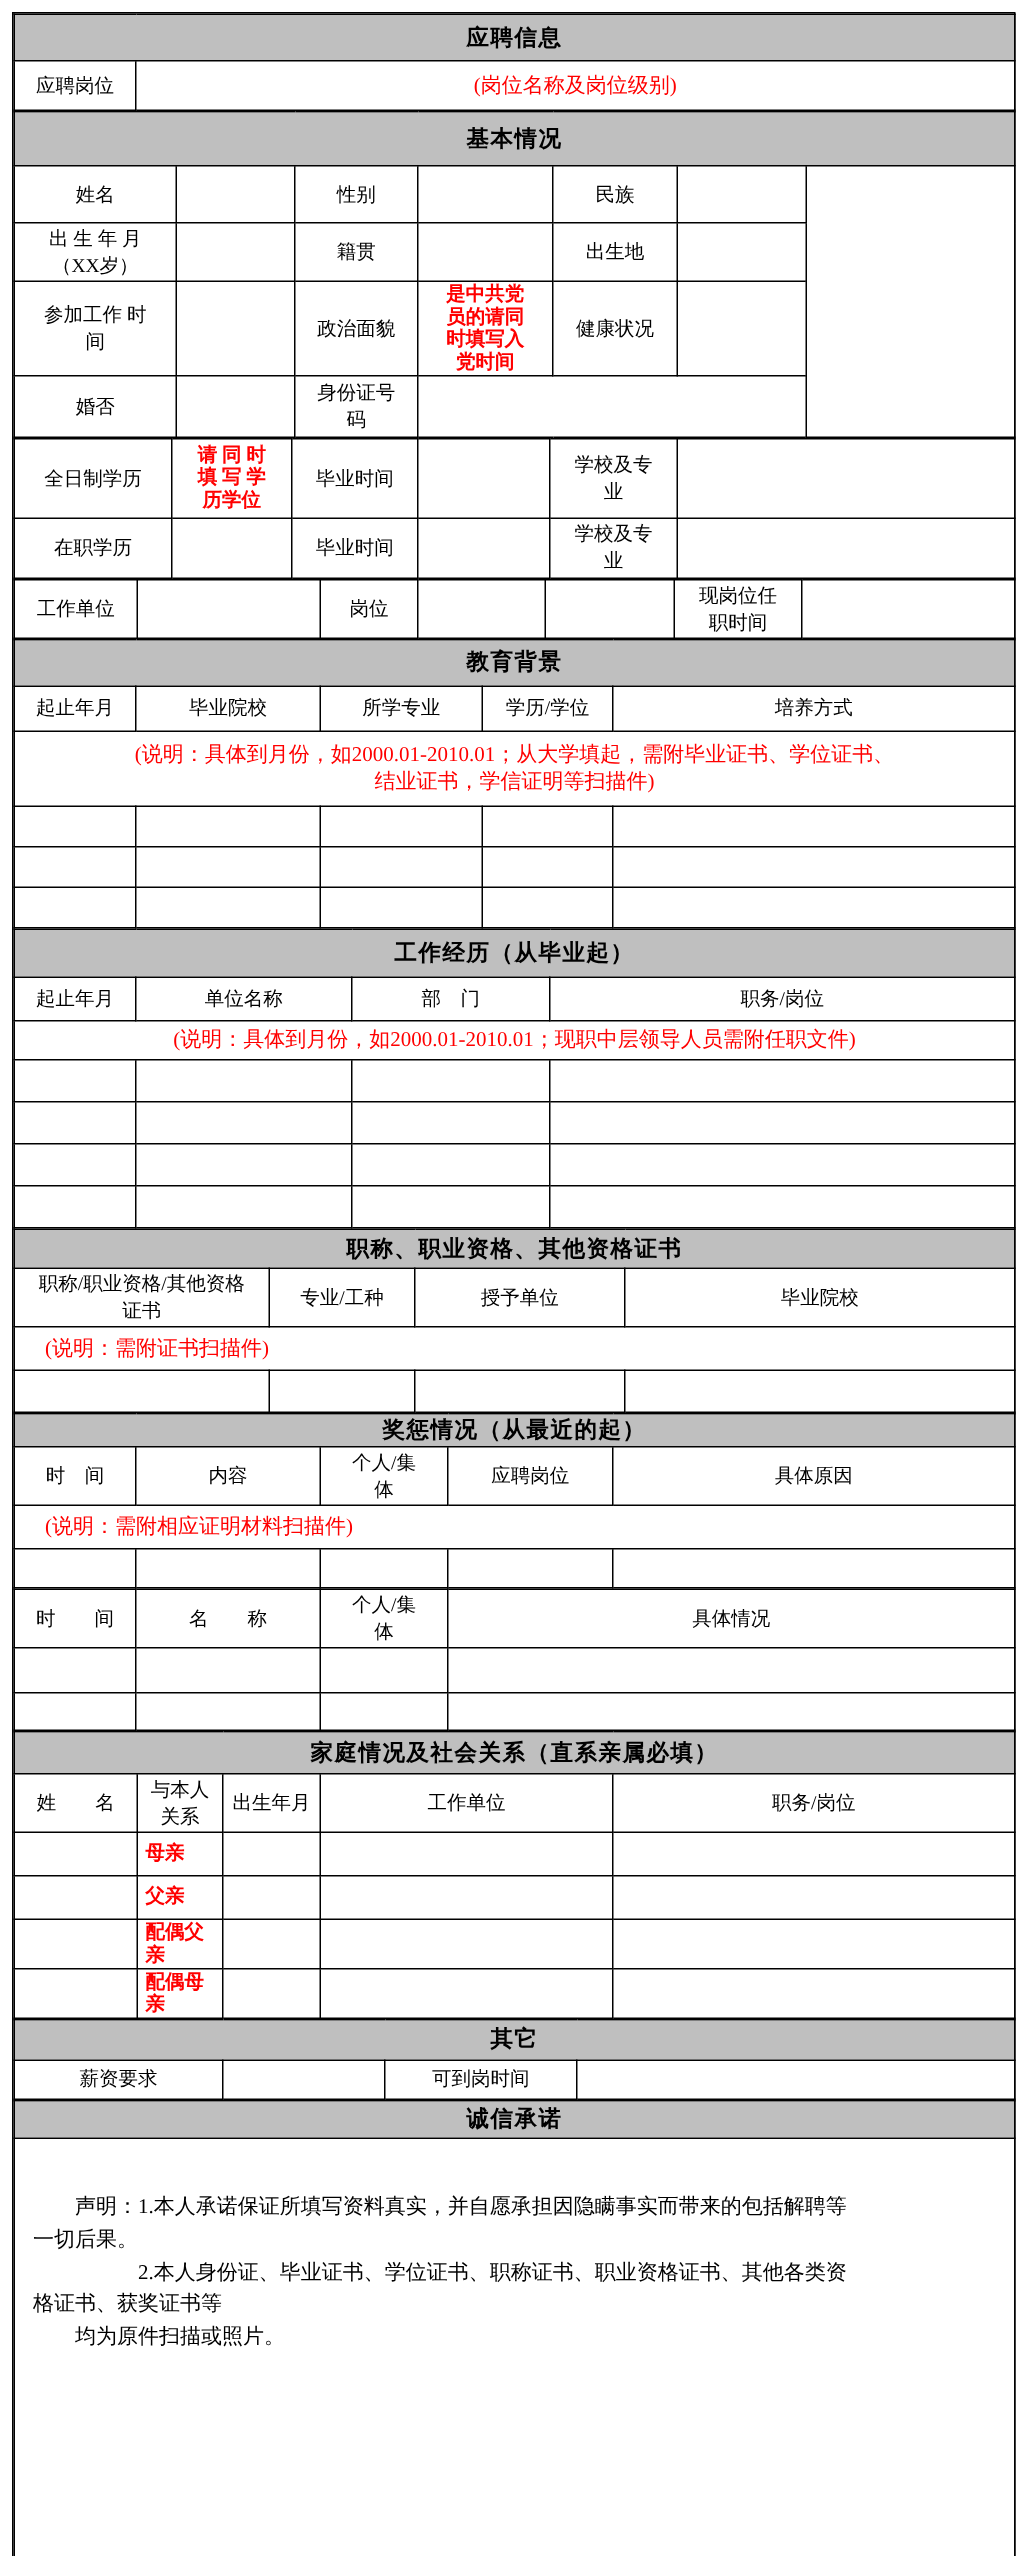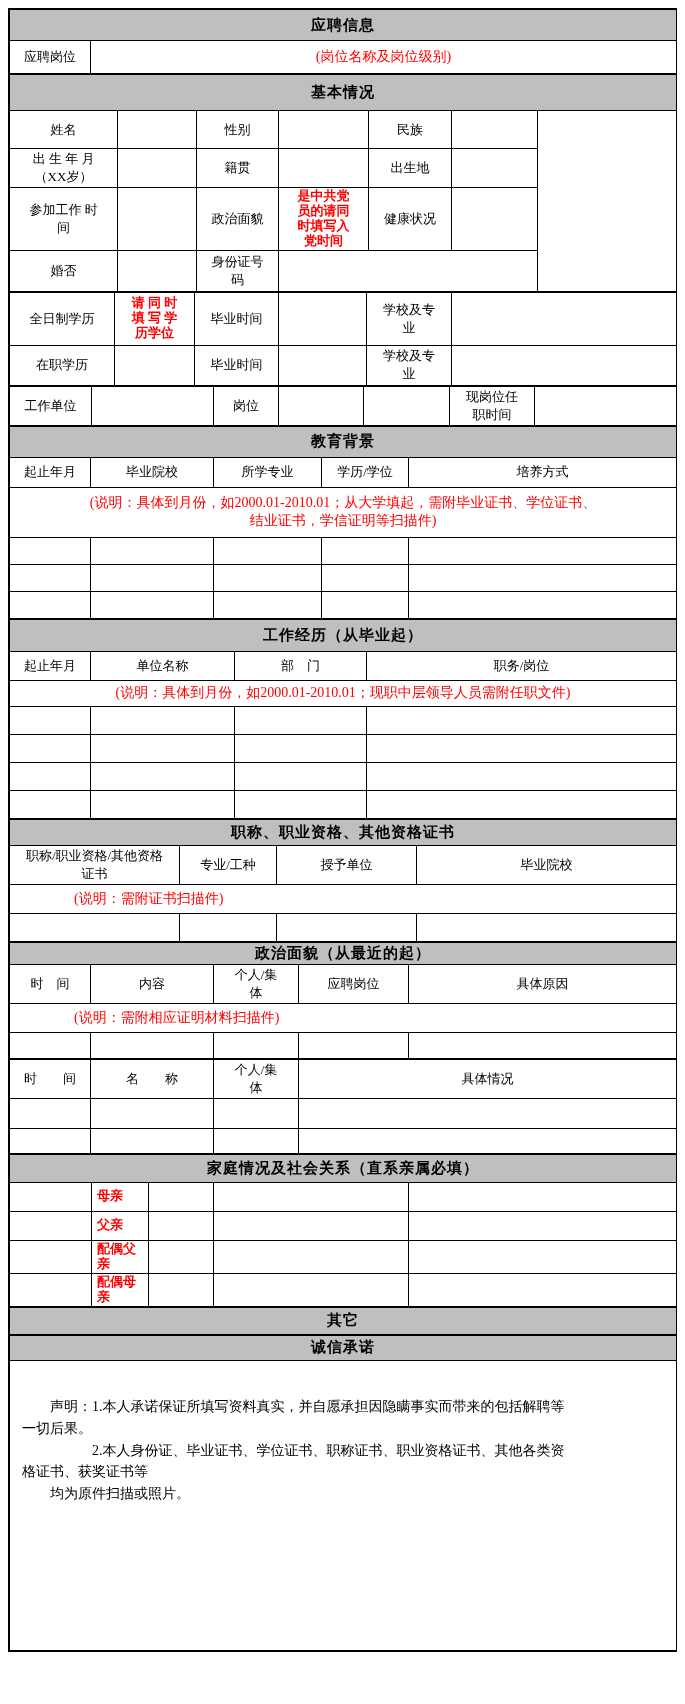--- a/index.html
+++ b/index.html
@@ -4,21 +4,21 @@
 <style>
   html,body{margin:0;padding:0;background:#fff;}
   body{width:685px;font-family:"Liberation Serif","DejaVu Serif",serif;color:#000;}
   .wrap{width:667px;margin:8px 0 0 8px;border:1px solid #000;}
   table{border-collapse:collapse;table-layout:fixed;width:667px;}
   td{border:1px solid #000;font-size:13px;text-align:center;vertical-align:middle;
      padding:1px 3px;white-space:pre-line;word-break:break-all;overflow:hidden;}
   .hdr{background:#bfbfbf;font-weight:bold;font-size:15px;letter-spacing:1px;}
   .note{color:#ff0000;font-weight:normal;font-size:14px;}
   .rednarrow{color:#ff0000;font-weight:bold;font-size:13px;line-height:1.15;}
-  .leftnote{text-align:left;padding-left:64px;}
+  .leftnote{text-align:left;padding-left:20px;}
   .leftcell{text-align:left;padding-left:5px;}
   .stmt{font-size:14px;text-align:left;vertical-align:top;padding:14px 10px 8px 12px;line-height:1.55;}
   .sig{font-size:15px;text-align:right;padding-right:92px;margin-top:26px;}
 </style>
 </head>
 <body>
 
 <div class="wrap">
 
   <table>
@@ -275,21 +275,21 @@
   <table>
     <colgroup>
         <col style="width:81px">
         <col style="width:123px">
         <col style="width:85px">
         <col style="width:110px">
         <col style="width:268px">
     </colgroup>
       <tbody>
         <tr style="height:21px">
-      <td class="hdr" colspan="5">政治面貌（从最近的起）</td>
+      <td class="hdr" colspan="5">奖惩情况（从最近的起）</td>
     </tr>
     <tr style="height:32px">
       <td>时　间</td>
       <td>内容</td>
       <td>个人/集
 体</td>
       <td>应聘岗位</td>
       <td>具体原因</td>
     </tr>
     <tr style="height:29px">
@@ -340,20 +340,28 @@
         <col style="width:82px">
         <col style="width:57px">
         <col style="width:65px">
         <col style="width:195px">
         <col style="width:268px">
     </colgroup>
       <tbody>
         <tr style="height:28px">
       <td class="hdr" colspan="5">家庭情况及社会关系（直系亲属必填）</td>
     </tr>
+    <tr style="height:31px">
+      <td>姓　　名</td>
+      <td>与本人
+关系</td>
+      <td>出生年月</td>
+      <td>工作单位</td>
+      <td>职务/岗位</td>
+    </tr>
     <tr style="height:29px">
       <td></td>
       <td class="rednarrow leftcell">母亲</td>
       <td></td>
           <td></td>
       <td></td>
     </tr>
     <tr style="height:29px">
       <td></td>
       <td class="rednarrow leftcell">父亲</td>
@@ -381,20 +389,26 @@
   <table>
     <colgroup>
         <col style="width:139px">
         <col style="width:108px">
         <col style="width:128px">
         <col style="width:292px">
     </colgroup>
       <tbody>
         <tr style="height:27px">
       <td class="hdr" colspan="4">其它</td>
+    </tr>
+    <tr style="height:26px">
+      <td>薪资要求</td>
+      <td></td>
+      <td>可到岗时间</td>
+      <td></td>
     </tr>
   </tbody>
     </table>
 
   <table>
     <colgroup>
         <col style="width:667px">
     </colgroup>
       <tbody>
         <tr style="height:25px">

